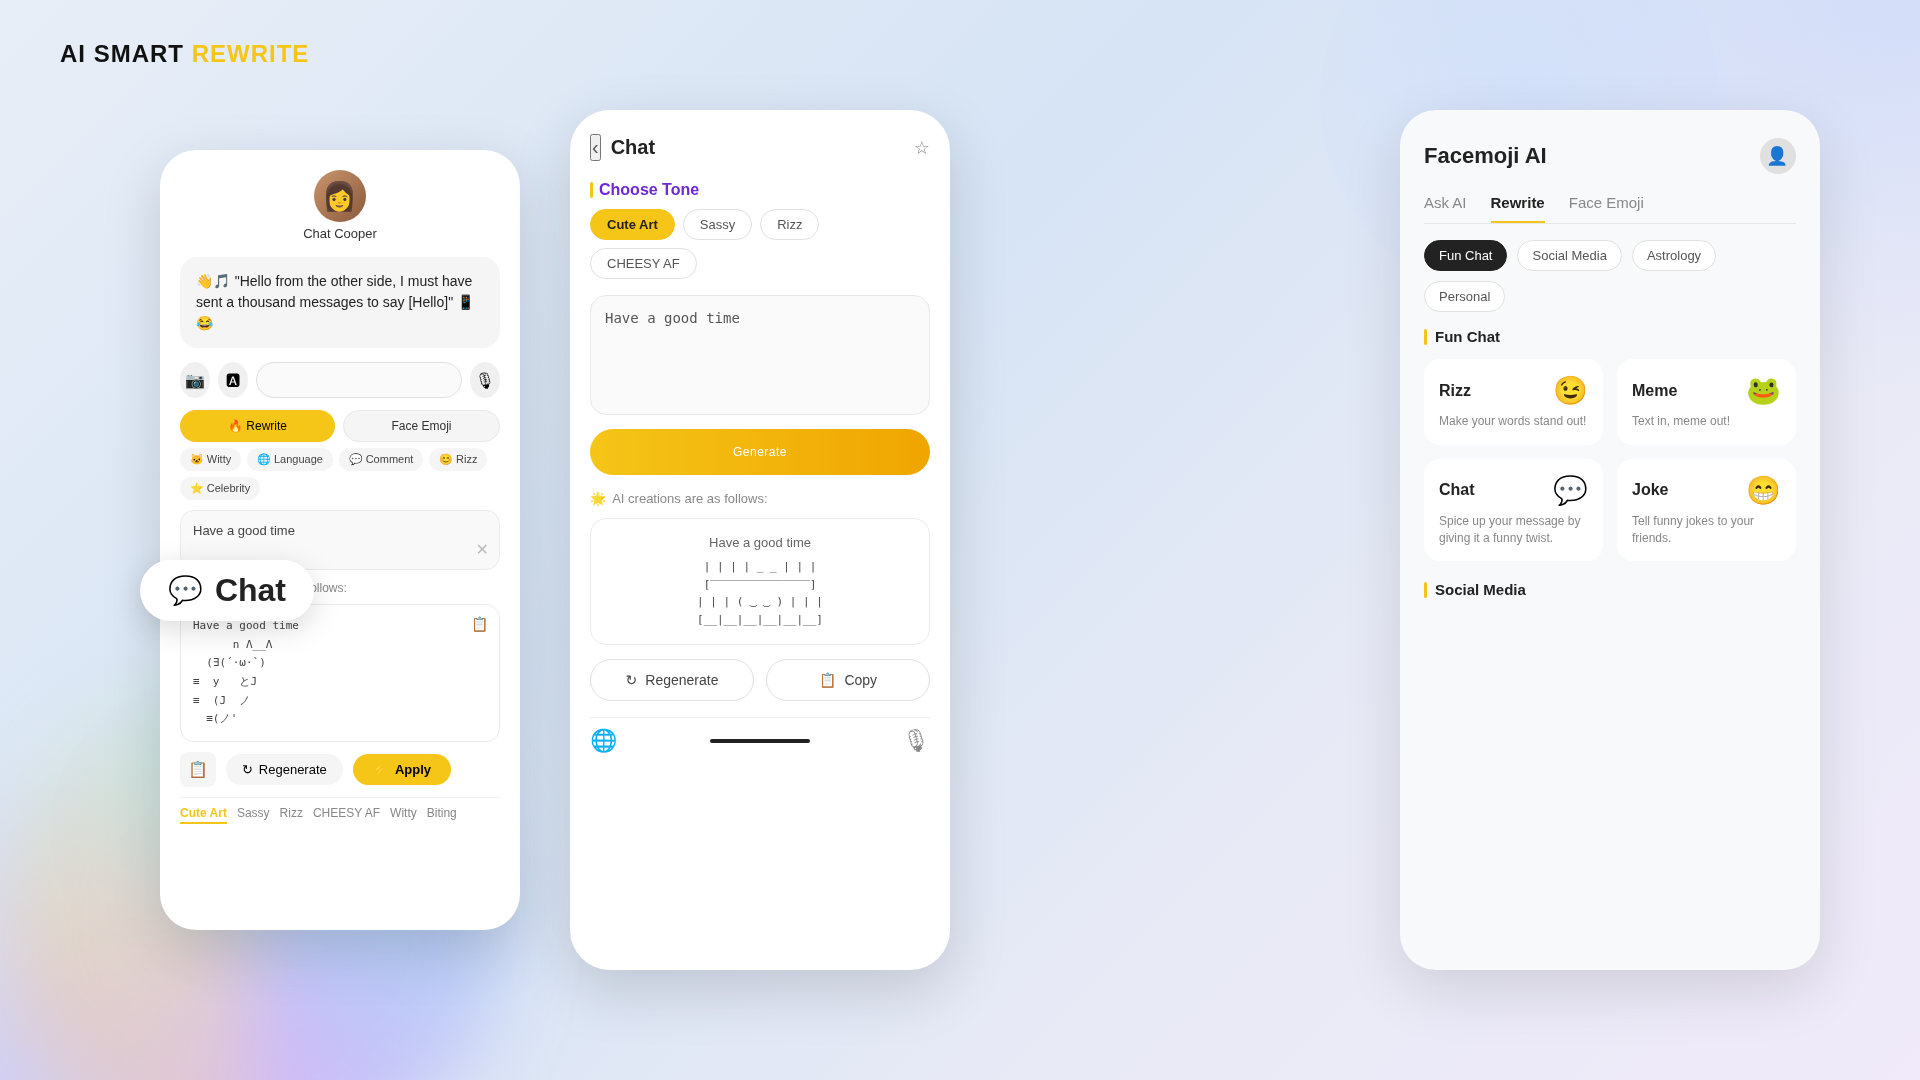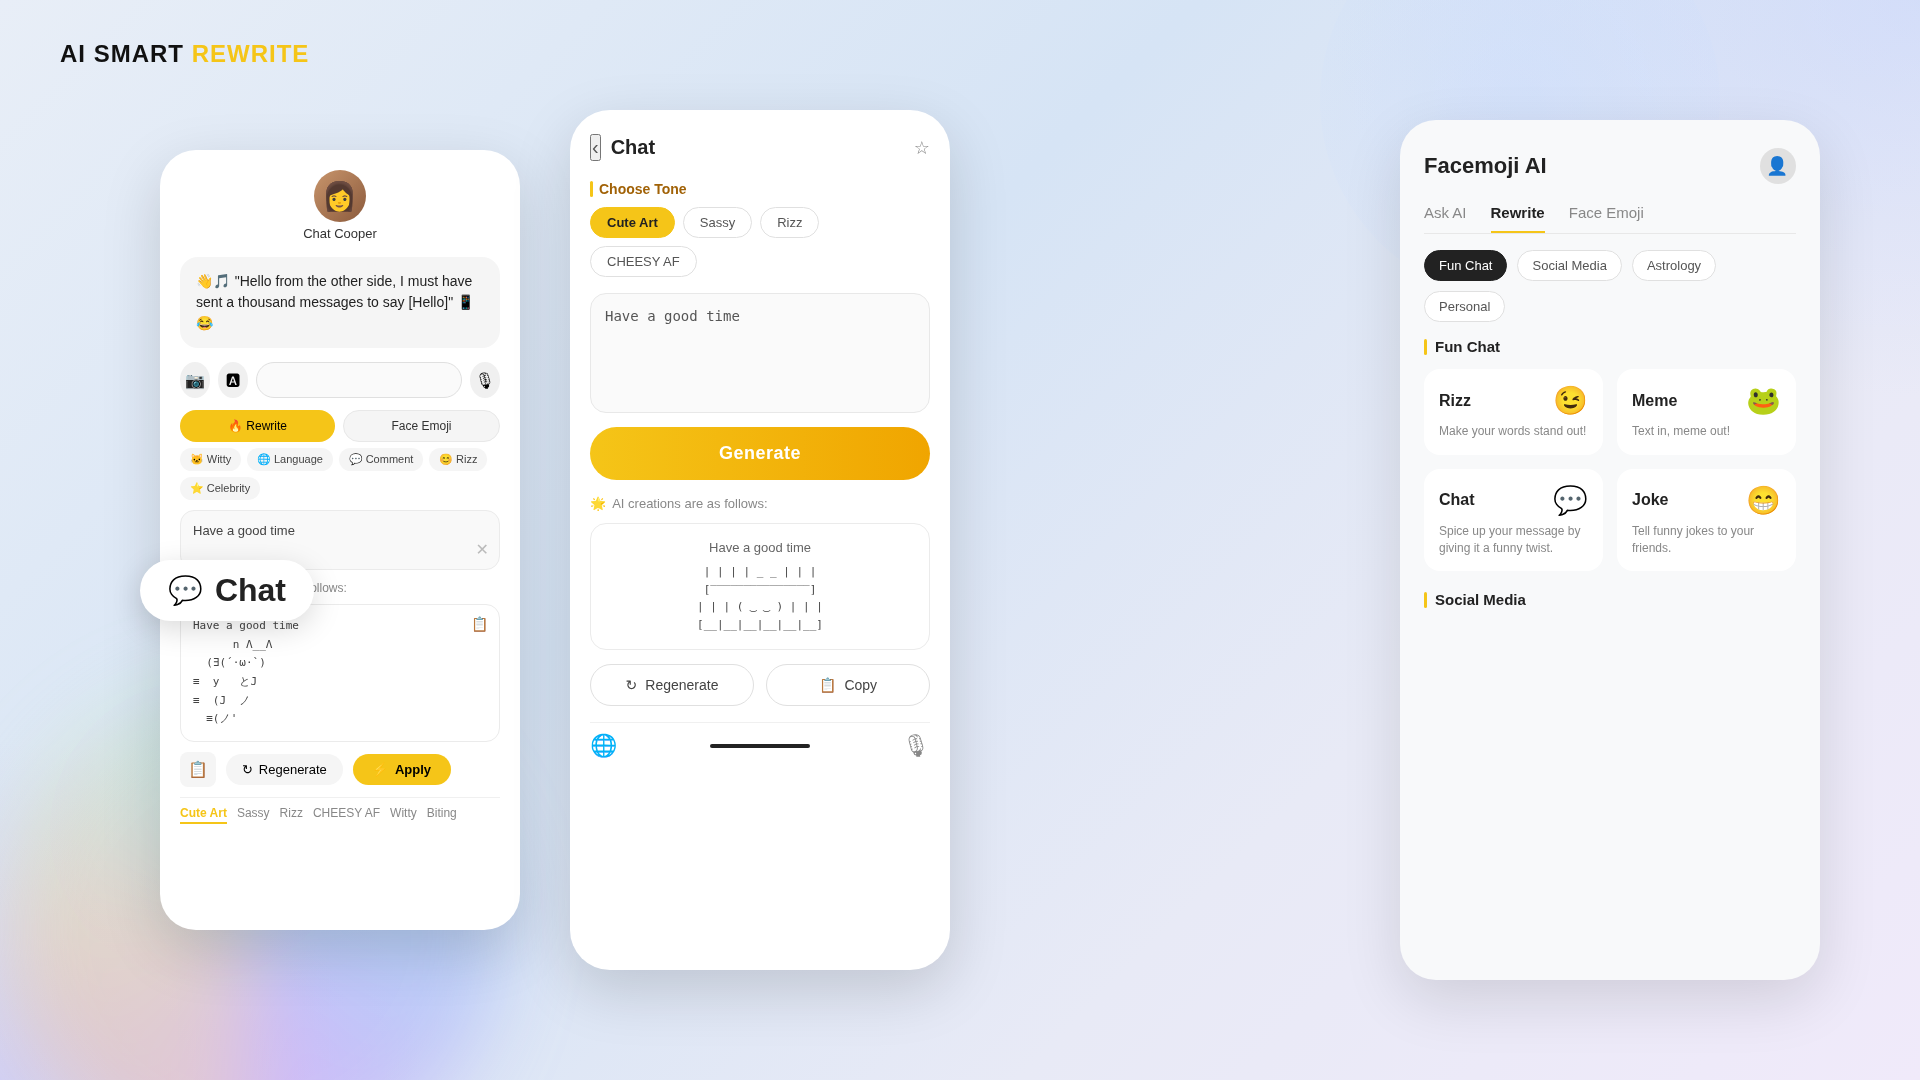--- a/index.html
+++ b/index.html
@@ -345,23 +345,23 @@
       color: #222;
       flex: 1;
     }
     .mid-star {
       font-size: 18px;
       color: #888;
     }
 
     
     .choose-tone-label {
-      font-size: 14px;
+      font-size: 16px;
       font-weight: 600;
-      color: #a16207;
+      color: #6d28d9;
       margin-bottom: 10px;
       display: flex;
       align-items: center;
       gap: 6px;
     }
     .tone-bar {
       width: 3px; height: 16px;
       background: #f5c518;
       border-radius: 2px;
     }
@@ -406,22 +406,22 @@
       margin-bottom: 14px;
     }
 
     
     .generate-btn {
       width: 100%;
       padding: 16px;
       border-radius: 30px;
       background: linear-gradient(90deg, #f5c518, #f0a500);
       border: none;
-      font-size: 18px;
-      font-weight: 700;
+      font-size: 12px;
+      font-weight: 400;
       color: #fff;
       cursor: pointer;
       margin-bottom: 16px;
       letter-spacing: 0.5px;
     }
 
     
     .ai-creations-label {
       font-size: 13px;
       color: #888;
@@ -504,21 +504,21 @@
       background: #222;
       border-radius: 2px;
     }
     .mid-mic { font-size: 22px; color: #888; }
 
     
     .panel-right {
       position: absolute;
       width: 420px;
       height: 860px;
-      top: 120px;
+      top: 110px;
       right: 100px;
       background: #f8f9fa;
       border-radius: 36px;
       box-shadow: 0 20px 60px rgba(0,0,0,0.12);
       overflow: hidden;
       display: flex;
       flex-direction: column;
     }
     .panel-right-inner {
       padding: 28px 24px;

